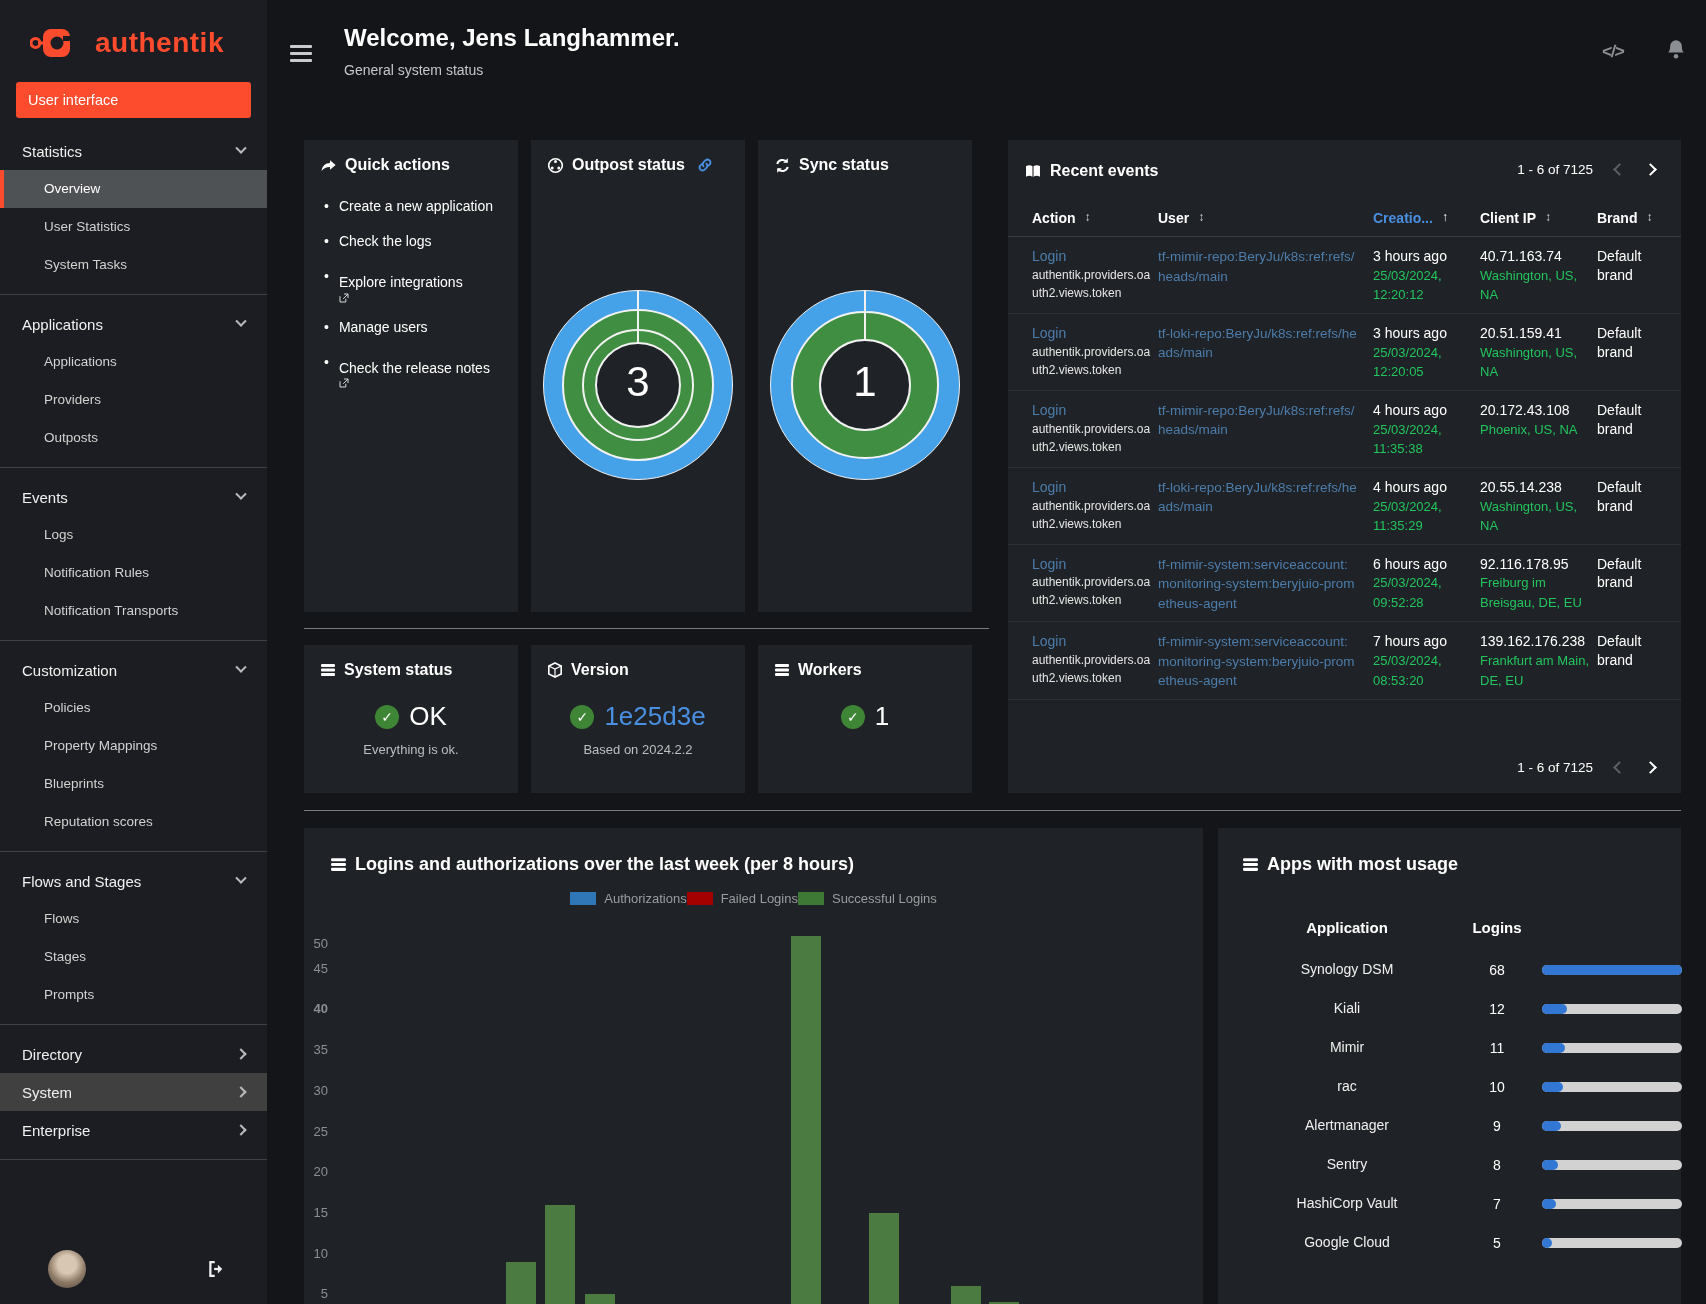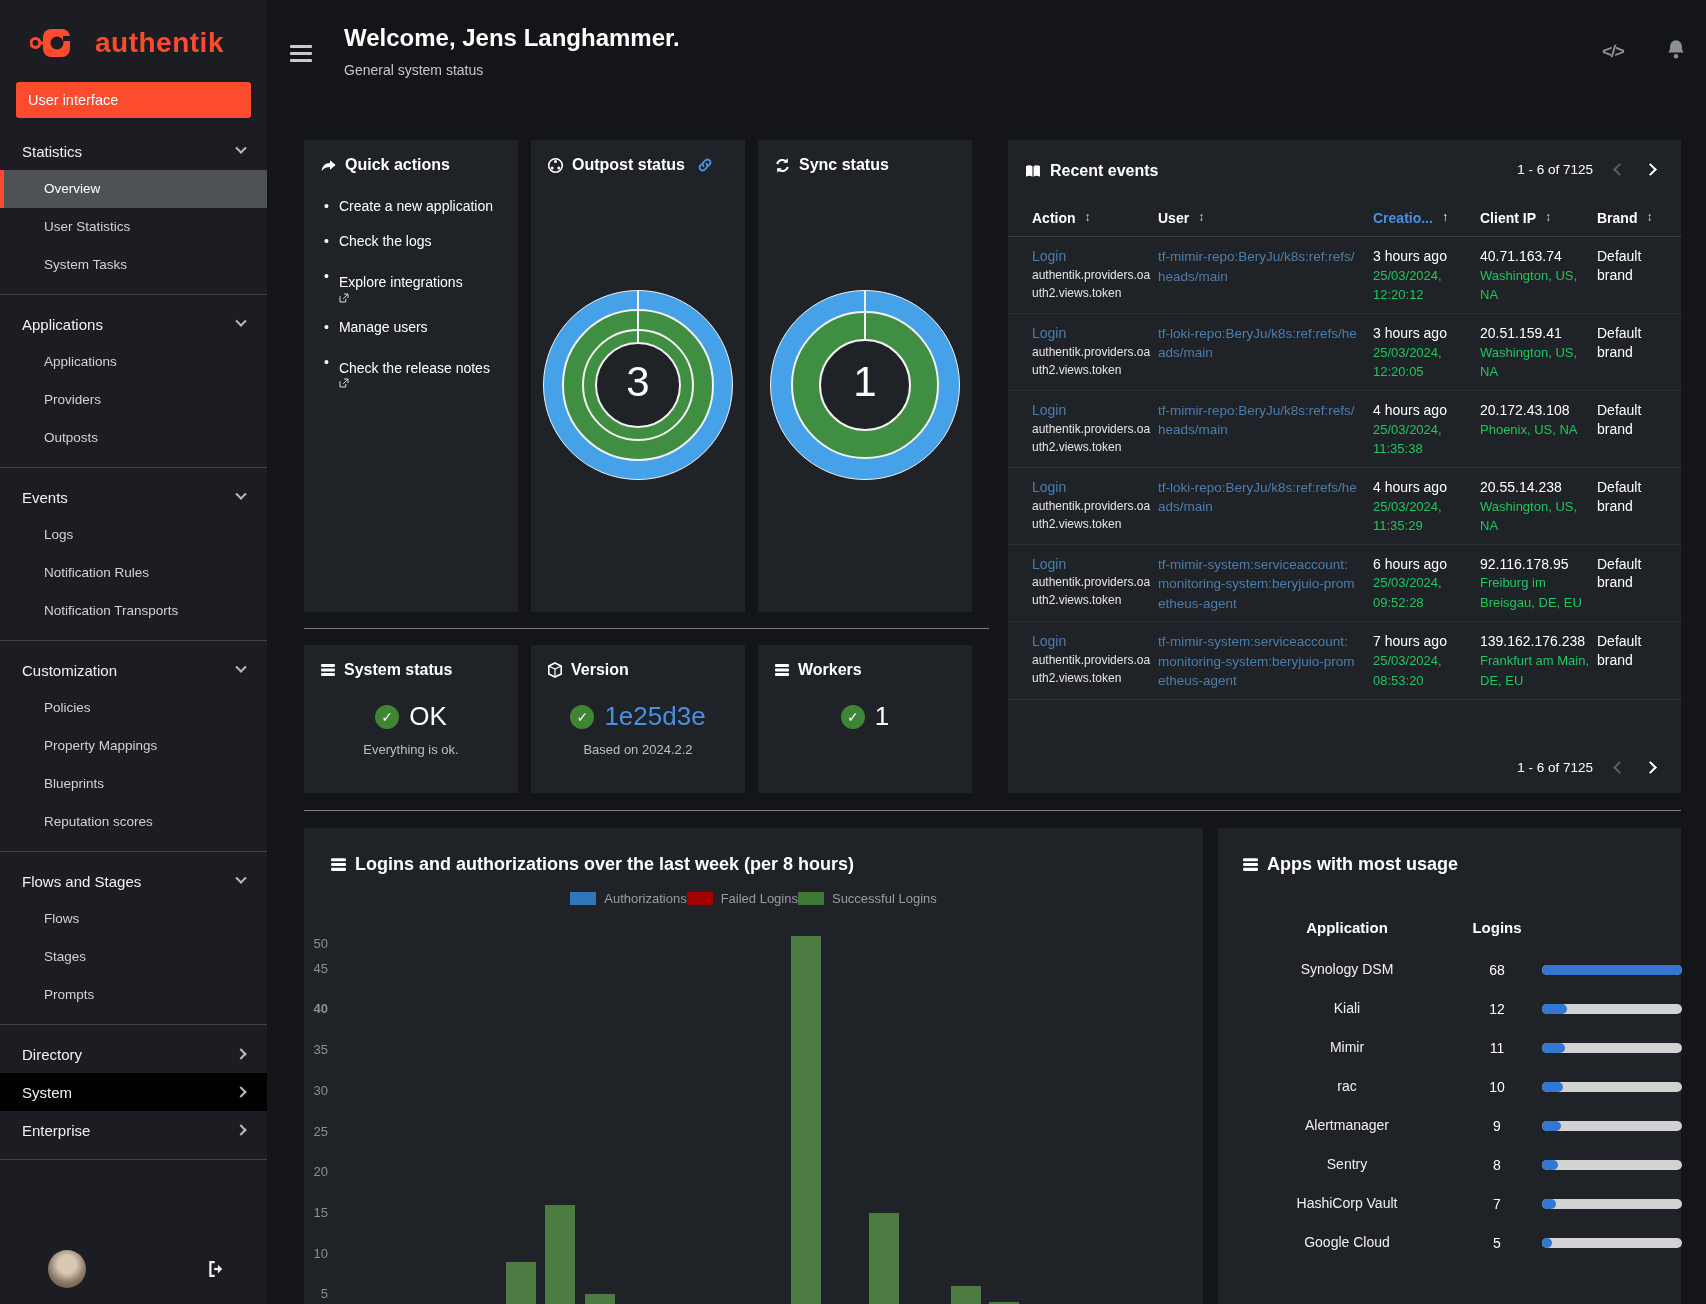--- a/index.html
+++ b/index.html
@@ -7,21 +7,21 @@
   body{background:#141519;font-family:"Liberation Sans",sans-serif;color:#fff;position:relative}
   .sidebar{position:absolute;left:0;top:0;width:267px;height:1304px;background:#1b1d22;z-index:5}
   .logo-row{display:flex;align-items:center;gap:23px;padding:26px 0 0 30px}
   .logo-text{color:#fd4b2d;font-size:28px;font-weight:bold;letter-spacing:.5px}
   .ui-btn{display:block;margin:22px 16px 0 16px;background:#fd4b2d;color:#fff;border:none;
     font-size:14.5px;text-align:left;padding:10px 12px;border-radius:3px;cursor:pointer;width:235px;
     font-family:"Liberation Sans",sans-serif}
   .nav{margin-top:14px}
   .nav-group-header{display:flex;align-items:center;justify-content:space-between;height:38px;
     padding:0 22px;font-size:15px;color:#f0f0f0;cursor:pointer}
-  .nav-group-header.hl{background:#000000}
+  .nav-group-header.hl{background:#404040}
   .nav-item{height:38px;line-height:38px;padding-left:44px;font-size:13.5px;color:#d2d2d2;cursor:pointer}
   .nav-item.active{background:#4f5255;color:#fff;border-left:4px solid #fd4b2d;padding-left:40px;margin-left:0}
   .nav-sep{height:1px;background:#3d4045;margin:10px 0}
   .chev{width:8px;height:8px;border-right:2px solid #b9bbbd;border-bottom:2px solid #b9bbbd;display:inline-block}
   .chev.down{transform:rotate(45deg) translate(-2px,-2px)}
   .chev.right{transform:rotate(-45deg)}
   .side-footer{position:absolute;bottom:16px;left:0;width:267px;display:flex;align-items:center;
     justify-content:space-between;padding:0 41px 0 48px}
   .avatar{width:38px;height:38px;border-radius:50%;
     background:radial-gradient(circle at 50% 38%, #d8c7b2 0 30%, #8d7a66 60%, #4e463f 100%);cursor:pointer}

